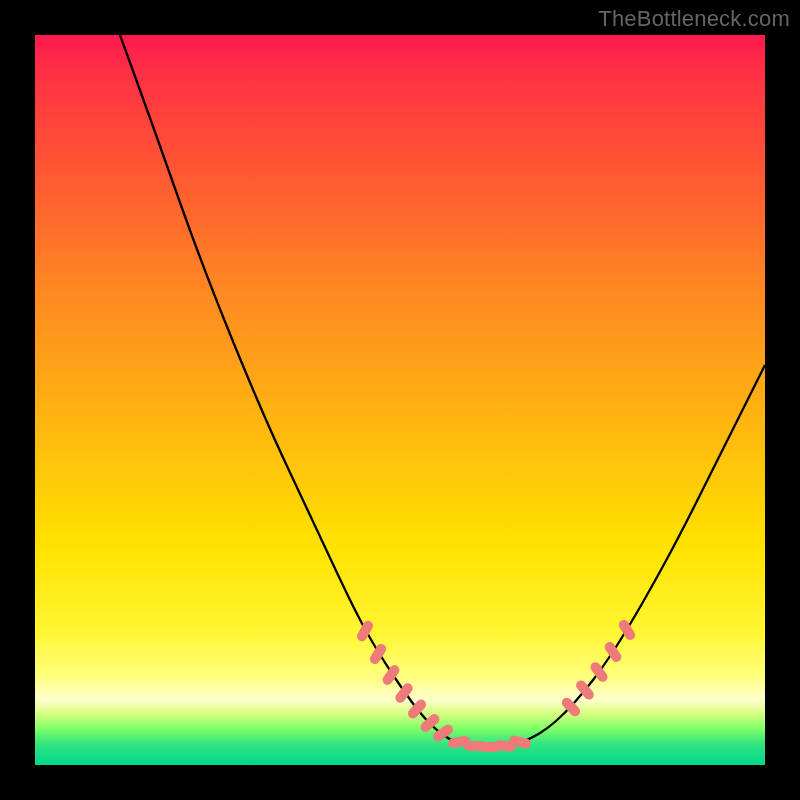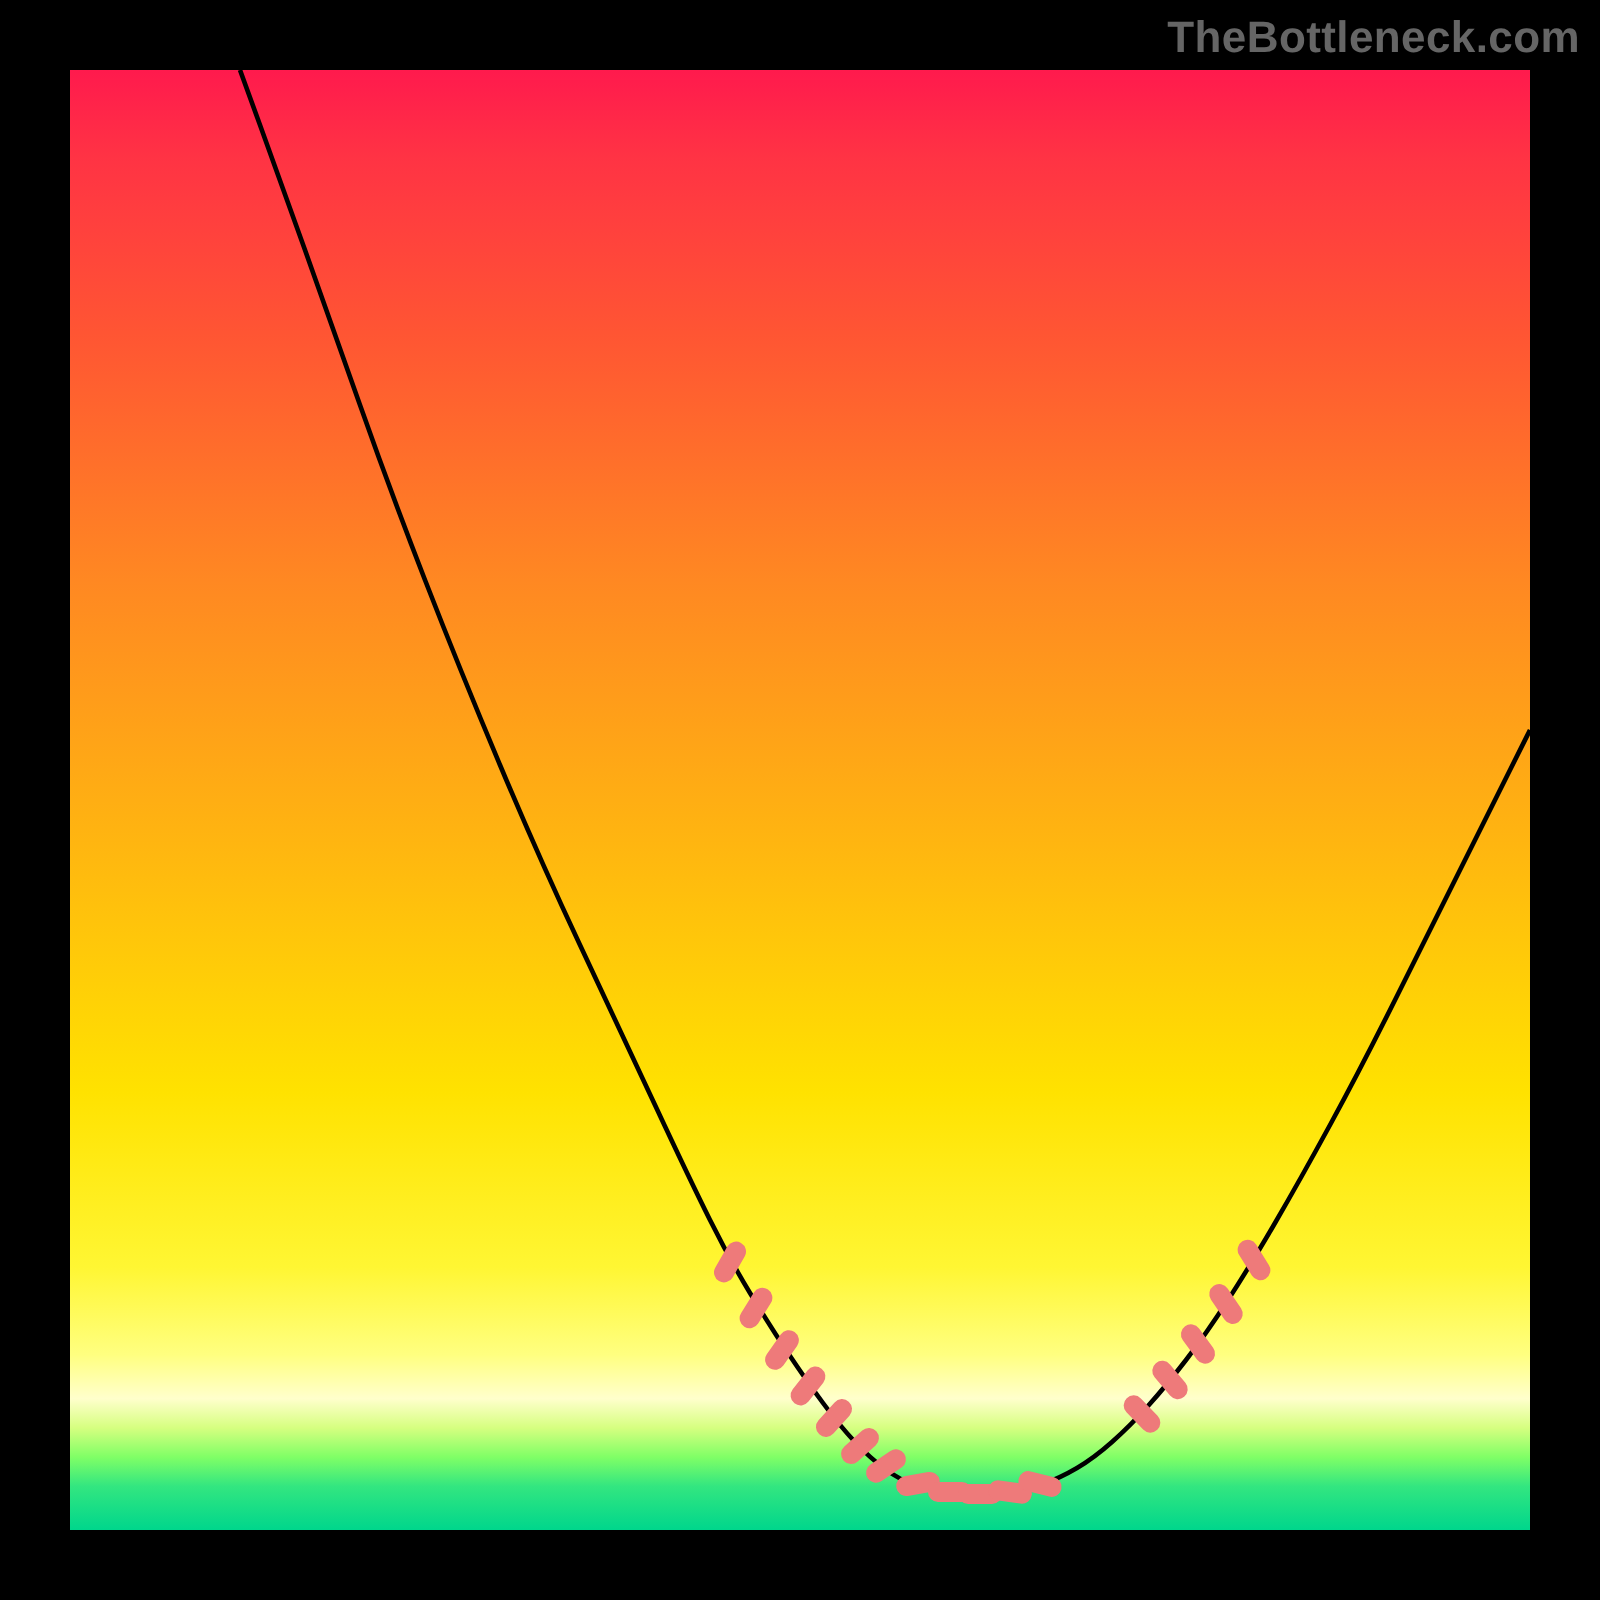--- a/index.html
+++ b/index.html
@@ -31,21 +31,21 @@
       #80ff66 95%,
       #33e680 97%,
       #00d68c 100%
     );
   }
   .watermark {
     position: absolute;
     top: 6px;
     right: 10px;
     font-size: 22px;
-    font-weight: 700;
+    font-weight: 400;
     color: #656565;
     letter-spacing: 0.2px;
   }
   svg {
     position: absolute;
     left: 0;
     top: 0;
   }
 </style>
 </head>

